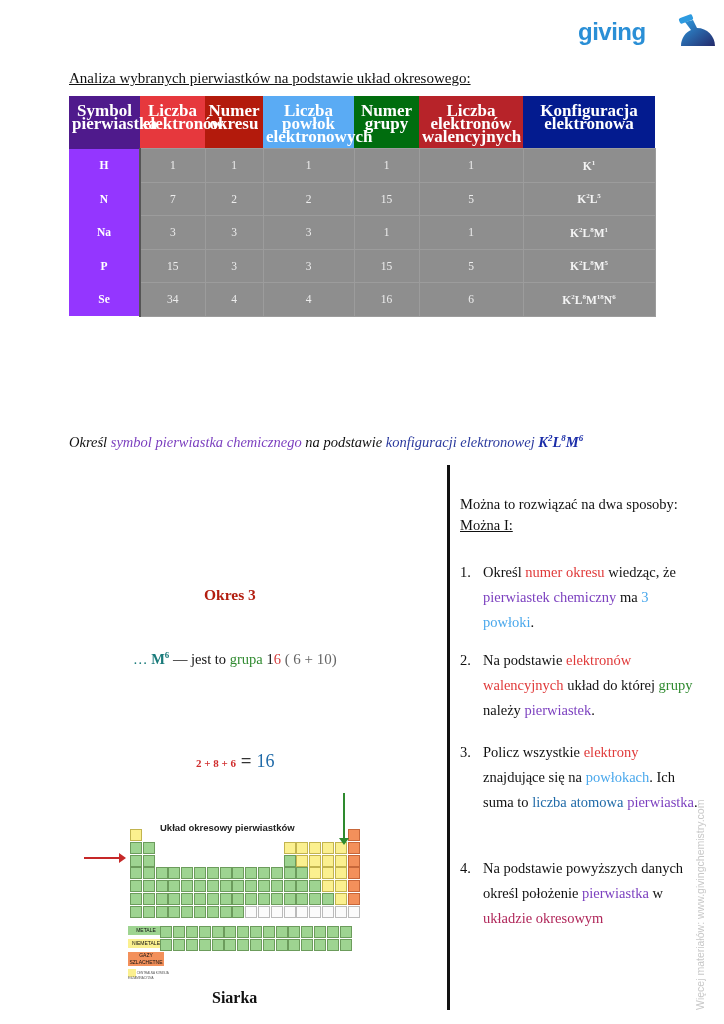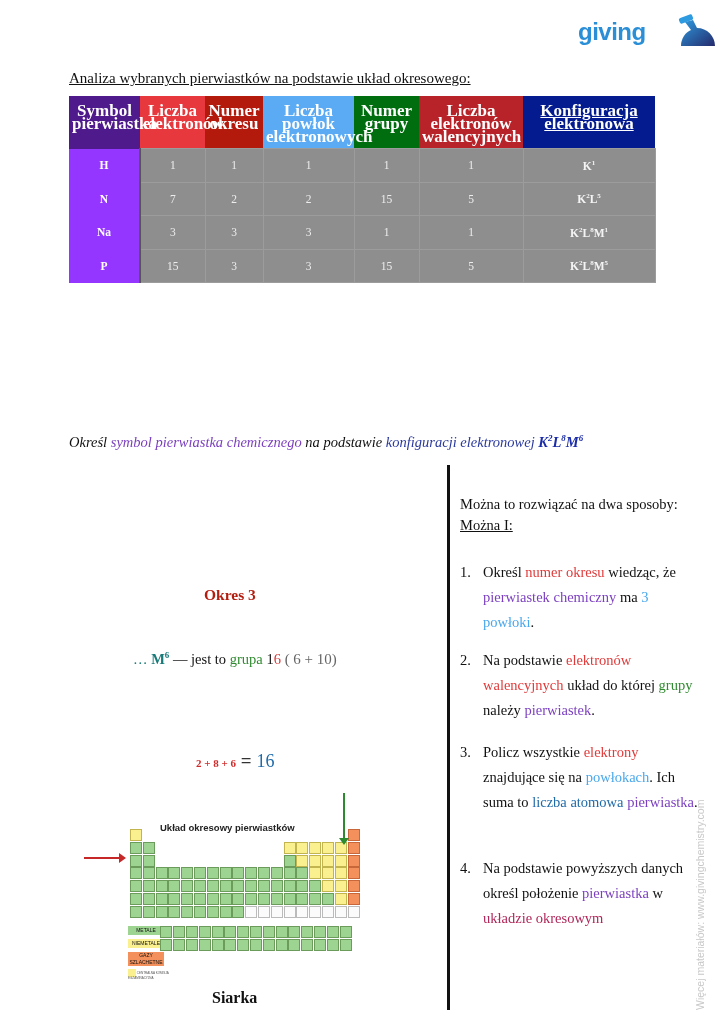--- a/index.html
+++ b/index.html
@@ -98,21 +98,21 @@
       <col style="width:132px">
   </colgroup>
   <thead>
       <tr id="hdr-row">
         <th style="background: rgb(79, 26, 140);">Symbol pierwiastka</th>
         <th style="background: rgb(230, 56, 61);">Liczba elektronów</th>
         <th style="background: rgb(179, 26, 12);">Numer okresu</th>
         <th style="background: rgb(90, 171, 244);">Liczba powłok elektronowych</th>
         <th style="background: rgb(0, 109, 14);">Numer grupy</th>
         <th style="background: rgb(183, 35, 41);">Liczba elektronów walencyjnych</th>
-        <th style="background: rgb(3, 27, 143); text-decoration: underline;">Konfiguracja elektronowa</th>
+        <th style="background: rgb(3, 27, 143);">Konfiguracja elektronowa</th>
       </tr>
     </thead>
   <tbody id="tbody">
       <tr>
         <td class="sym">H</td>
         <td>1</td>
         <td>1</td>
         <td>1</td>
         <td>1</td>
         <td>1</td>
@@ -137,20 +137,29 @@
         <td class="cfg">K<sup>2</sup>L<sup>8</sup>M<sup>1</sup></td>
       </tr>
       <tr>
         <td class="sym">P</td>
         <td>15</td>
         <td>3</td>
         <td>3</td>
         <td>15</td>
         <td>5</td>
         <td class="cfg">K<sup>2</sup>L<sup>8</sup>M<sup>5</sup></td>
+      </tr>
+      <tr>
+        <td class="sym">Se</td>
+        <td>34</td>
+        <td>4</td>
+        <td>4</td>
+        <td>16</td>
+        <td>6</td>
+        <td class="cfg">K<sup>2</sup>L<sup>8</sup>M<sup>18</sup>N<sup>6</sup></td>
       </tr>
     </tbody>
 </table>
 
 <div class="question">
   <span>Określ </span><span class="purple">symbol pierwiastka chemicznego</span><span> na podstawie </span><span class="blue">konfiguracji elektronowej </span><span class="cfg" id="q-cfg">K<sup>2</sup>L<sup>8</sup>M<sup>6</sup></span>
 </div>
 
 <div class="vline"></div>
 

